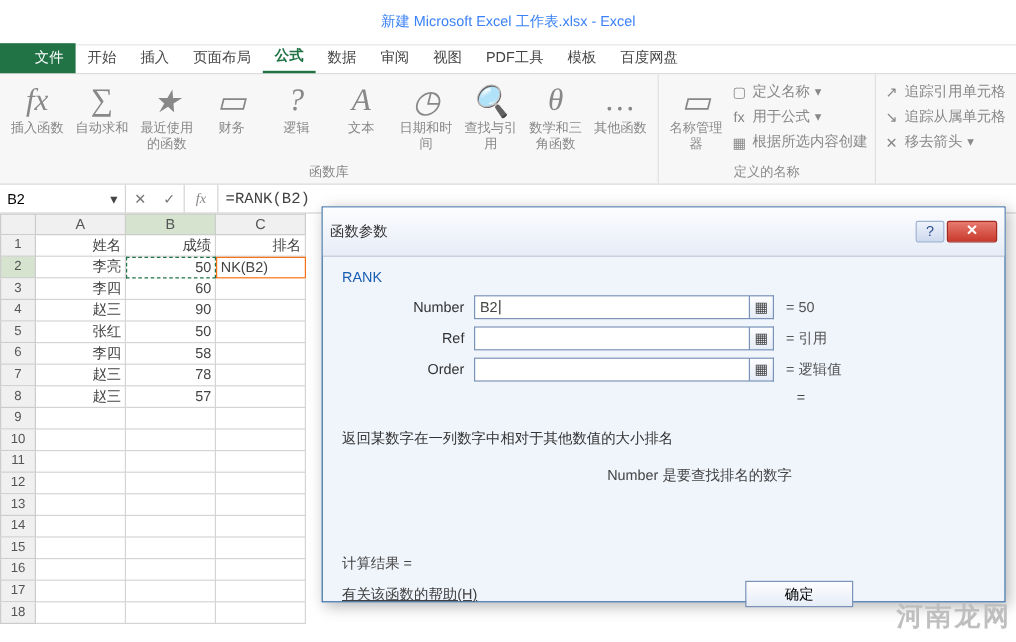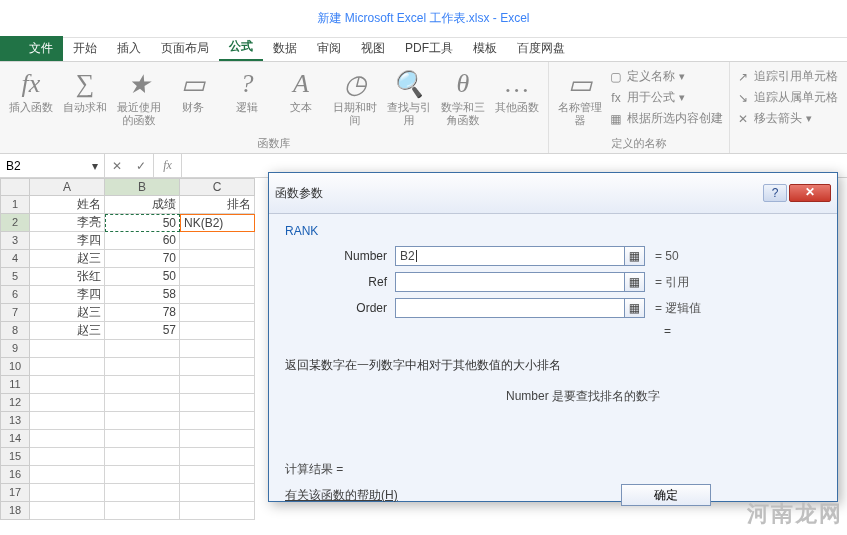--- a/index.html
+++ b/index.html
@@ -159,20 +159,21 @@
   </div>
 </div>
 
 <div class="namebox">
   <div class="nb-cell"><input value="B2" style=""> ▾</div>
   <div class="nb-btns">
     <div class="nb-btn">✕</div>
     <div class="nb-btn">✓</div>
   </div>
   <div class="fxlabel">fx</div>
+  <div class="fbar">=RANK(B2)</div>
 </div>
 
 <div class="grid">
   <div class="colhdrs">
     <div class="corner"></div>
     <div class="ch">A</div>
     <div class="ch sel">B</div>
     <div class="ch">C</div>
   </div>
   <div class="rows" id="rows">
@@ -190,21 +191,21 @@
       </div>
       <div class="row">
         <div class="rh">3</div>
         <div class="cell c">李四</div>
         <div class="cell r">60</div>
         <div class="cell"></div>
       </div>
       <div class="row">
         <div class="rh">4</div>
         <div class="cell c">赵三</div>
-        <div class="cell r">70</div>
+        <div class="cell r">90</div>
         <div class="cell"></div>
       </div>
       <div class="row">
         <div class="rh">5</div>
         <div class="cell c">张红</div>
         <div class="cell r">50</div>
         <div class="cell"></div>
       </div>
       <div class="row">
         <div class="rh">6</div>

